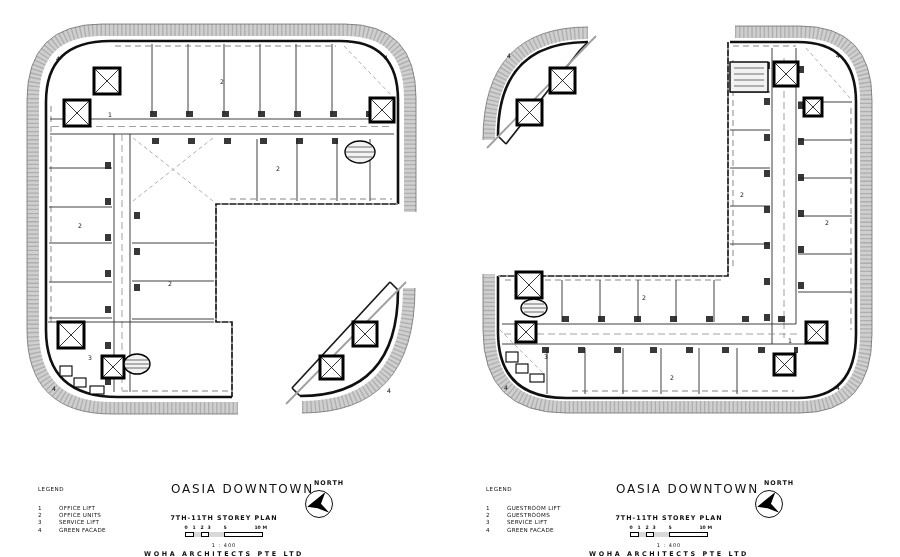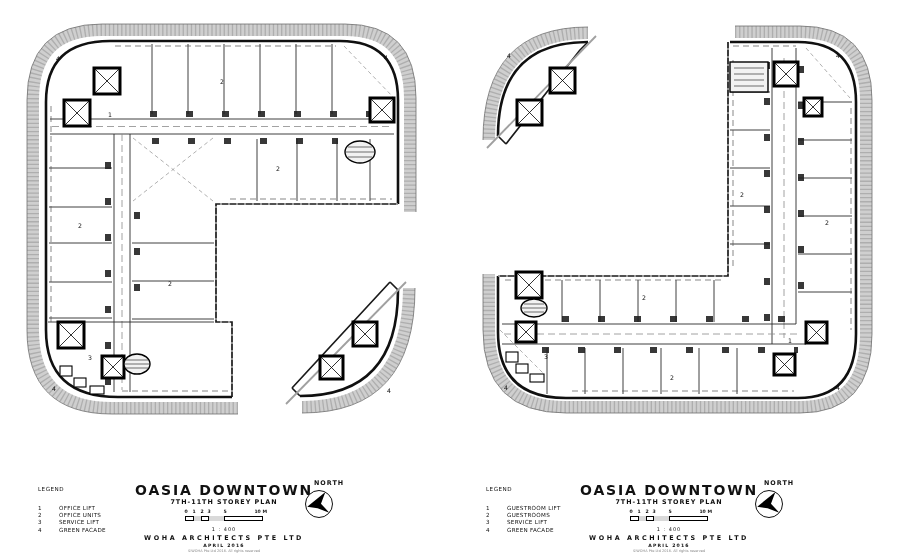--- a/index.html
+++ b/index.html
@@ -24,22 +24,22 @@
   .diag{stroke:#a0a0a0;stroke-width:1.8;fill:none;}
   .blob{stroke:#1c1c1c;stroke-width:6;fill:none;stroke-dasharray:7 29;opacity:.88;}
   .svc{fill:#fff;stroke:#000;stroke-width:1.1;}
   .mark{font-size:6.2px;fill:#111;text-anchor:middle;font-family:"DejaVu Sans",sans-serif;}
   
   .legend{position:absolute;width:120px;}
   .legend .lt{font-size:5.6px;letter-spacing:.5px;margin-bottom:13px;}
   .legend .row{display:flex;font-size:5.6px;letter-spacing:.3px;line-height:7.2px;}
   .legend .num{width:21px;}
   .tblock{position:absolute;width:180px;text-align:center;}
-  .tblock .proj{font-size:14px;font-weight:bold;letter-spacing:1.8px;white-space:nowrap;}
-  .tblock .sheet{font-size:6.4px;font-weight:bold;letter-spacing:1px;margin-top:0;white-space:nowrap;}
+  .tblock .proj{font-size:12px;font-weight:normal;letter-spacing:1.8px;white-space:nowrap;text-align:right;}
+  .tblock .sheet{font-size:6.4px;font-weight:bold;letter-spacing:1px;margin-top:18px;white-space:nowrap;}
   .sbar{position:relative;width:78px;height:16px;margin:3px auto 0;}
   .sbar .bar{position:absolute;left:0;top:7px;width:78px;height:5px;border:0.8px solid #000;box-sizing:border-box;background:#fff;}
   .sbar .seg{position:absolute;top:7px;height:5px;background:#d9d9d9;}
   .sbar .dv{position:absolute;top:7px;width:1px;height:5px;background:#000;}
   .sbar .tk{position:absolute;top:0;font-size:4.6px;font-weight:bold;transform:translateX(-50%);}
   .sbar .tkend{position:absolute;top:0;right:-4px;font-size:4.6px;font-weight:bold;white-space:nowrap;}
   .ratio{font-size:5px;letter-spacing:1px;margin-top:1px;}
   .firm{font-size:6.4px;font-weight:bold;letter-spacing:2.6px;margin-top:2px;white-space:nowrap;}
   .date{font-size:4.6px;font-weight:bold;letter-spacing:1.2px;margin-top:1px;}
   .copy{font-size:3.5px;color:#888;margin-top:1px;white-space:nowrap;}

